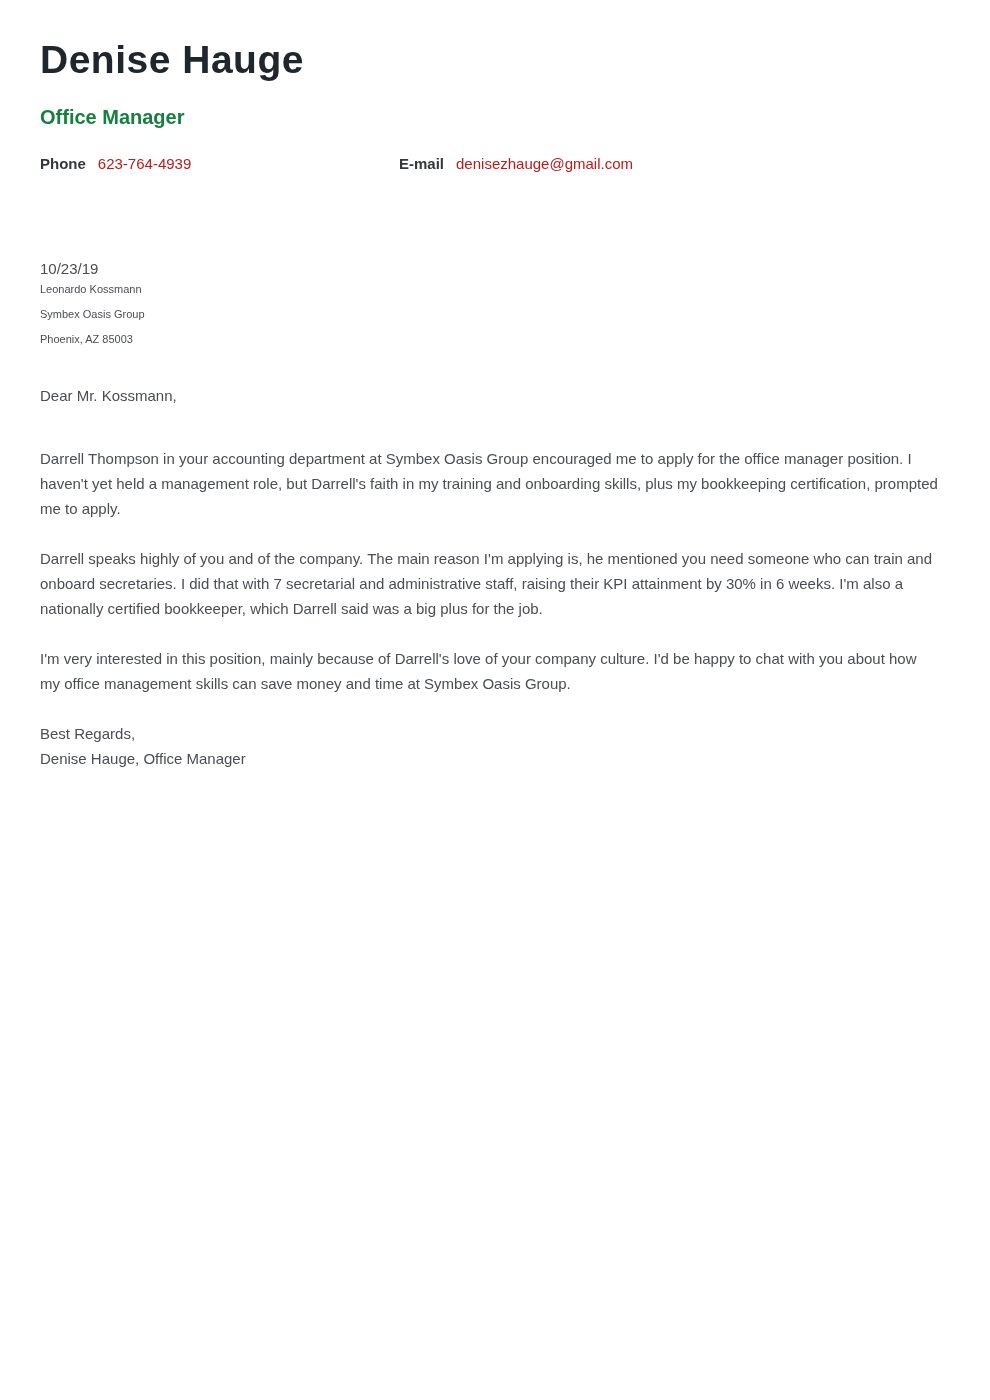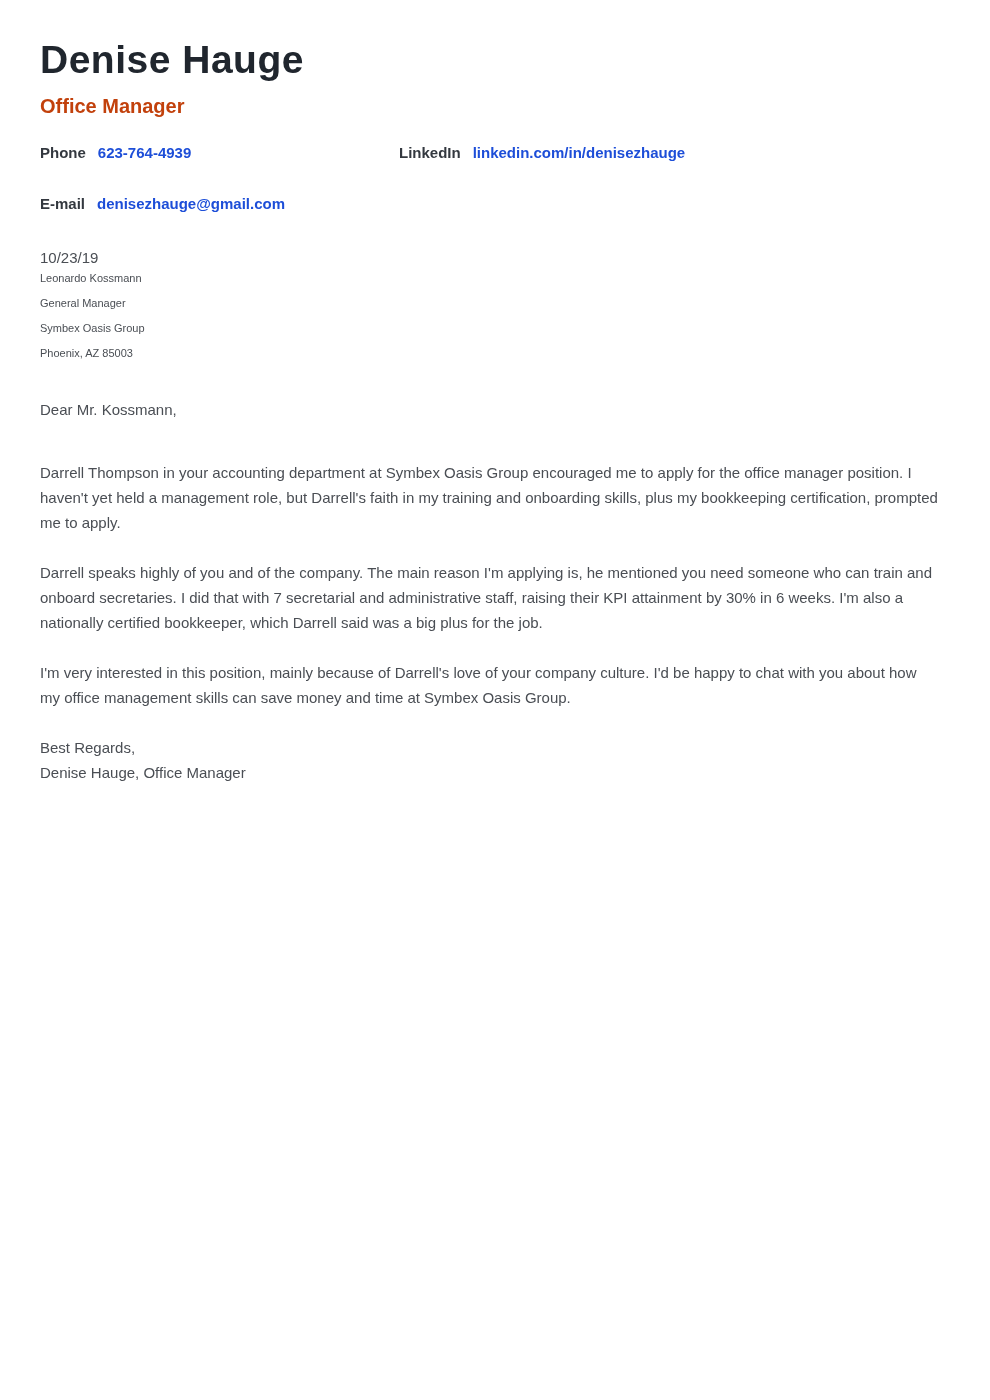--- a/index.html
+++ b/index.html
@@ -21,39 +21,39 @@
   .name {
     font-size: 39px;
     font-weight: bold;
     color: #20262e;
     letter-spacing: 0.5px;
     line-height: 1.15;
   }
   .job-title {
     font-size: 20px;
     font-weight: bold;
-    color: #c2410c;
-    margin-top: 12px;
+    color: #15803d;
+    margin-top: 23px;
   }
   .contact {
     margin-top: 26px;
     display: grid;
     grid-template-columns: 325px auto;
     grid-auto-rows: 17px;
     row-gap: 16px;
     font-size: 15px;
     gap: 34px;
   }
   .contact-item { display: flex; align-items: baseline; }
   .contact-label {
     font-weight: bold;
     color: #33383f;
     margin-right: 12px;
   }
-  .contact-value { color: #1d4ed8; font-weight: bold; }
+  .contact-value { color: #b91c1c; }
   .date-line {
     margin-top: 37px;
     font-size: 15px;
   }
   .recipient {
     font-size: 11px;
     line-height: 25px;
   }
   .salutation {
     margin-top: 35px;
@@ -78,35 +78,30 @@
 
   <h1 class="name">Denise Hauge</h1>
   <h2 class="job-title">Office Manager</h2>
 
   <div class="contact">
     <div class="contact-item">
       <span class="contact-label">Phone</span>
       <span class="contact-value">623-764-4939</span>
     </div>
     <div class="contact-item">
-      <span class="contact-label">LinkedIn</span>
-      <span class="contact-value">linkedin.com/in/denisezhauge</span>
-    </div>
-    <div class="contact-item">
       <span class="contact-label">E-mail</span>
       <span class="contact-value">denisezhauge@gmail.com</span>
     </div>
     <div></div>
   </div>
 
   <div class="date-line">10/23/19</div>
 
   <div class="recipient">
     <div>Leonardo Kossmann</div>
-    <div>General Manager</div>
     <div>Symbex Oasis Group</div>
     <div>Phoenix, AZ 85003</div>
   </div>
 
   <div class="salutation">Dear Mr. Kossmann,</div>
 
   <div class="body-paragraphs">
     <p class="paragraph">Darrell Thompson in your accounting department at Symbex Oasis Group encouraged me to apply for the office manager position. I haven't yet held a management role, but Darrell's faith in my training and onboarding skills, plus my bookkeeping certification, prompted me to apply.</p>
     <p class="paragraph">Darrell speaks highly of you and of the company. The main reason I'm applying is, he mentioned you need someone who can train and onboard secretaries. I did that with 7 secretarial and administrative staff, raising their KPI attainment by 30% in 6 weeks. I'm also a nationally certified bookkeeper, which Darrell said was a big plus for the job.</p>
     <p class="paragraph">I'm very interested in this position, mainly because of Darrell's love of your company culture. I'd be happy to chat with you about how my office management skills can save money and time at Symbex Oasis Group.</p>

